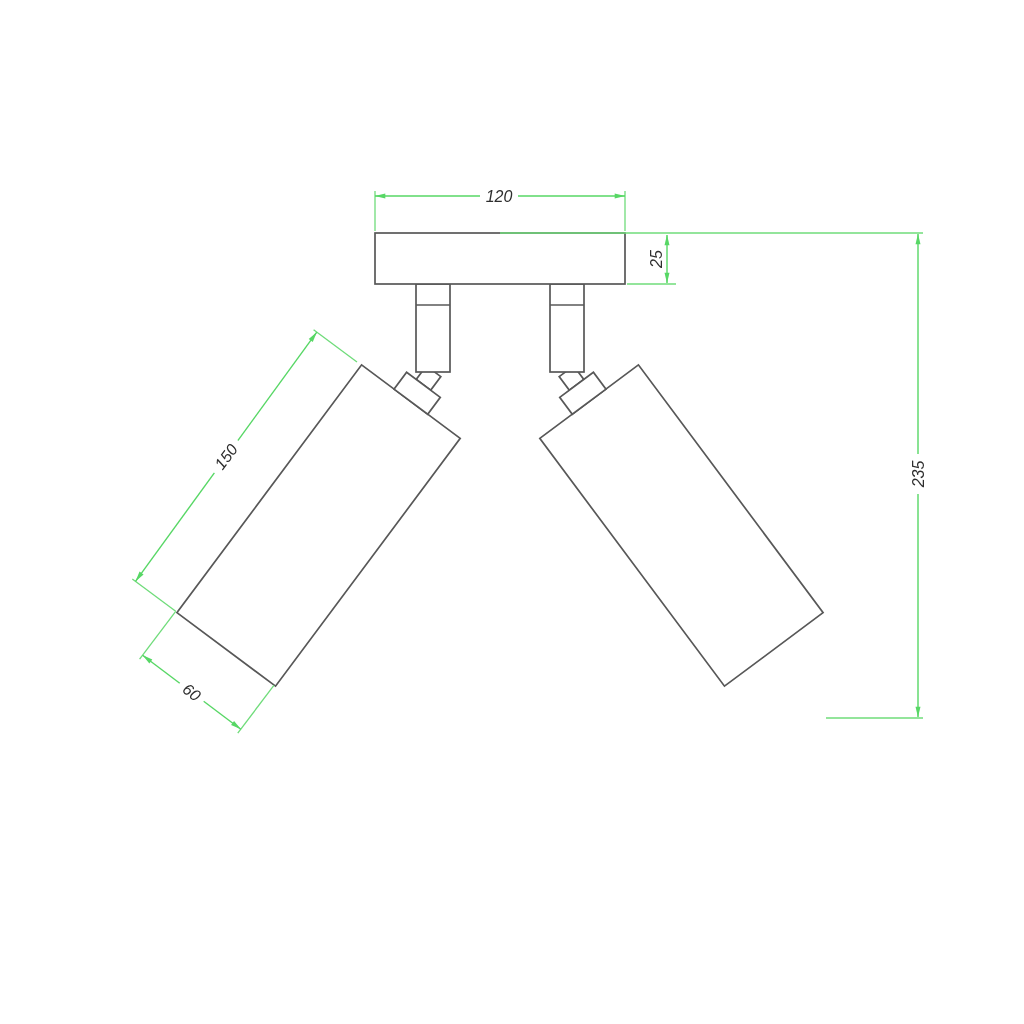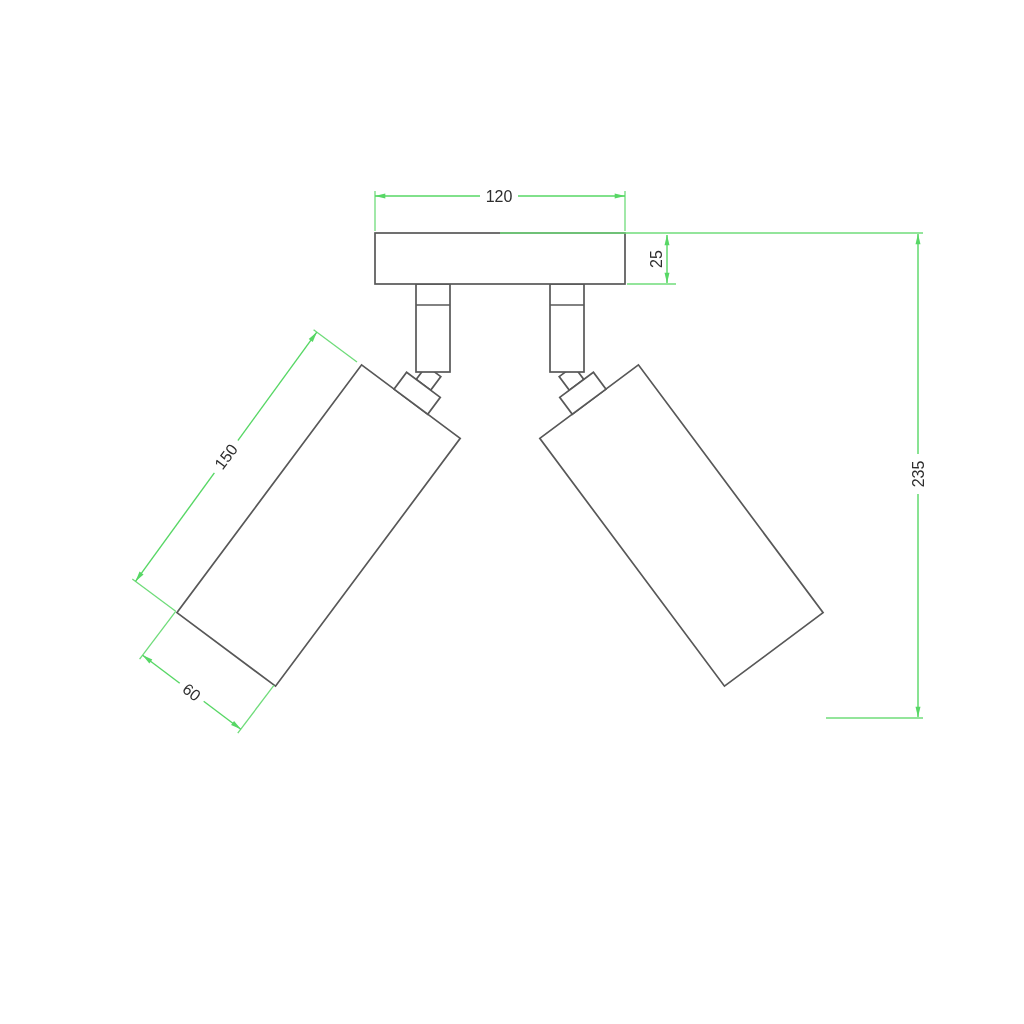--- a/index.html
+++ b/index.html
@@ -6,20 +6,21 @@
     margin: 0;
     padding: 0;
     background: #ffffff;
   }
   .canvas-wrap {
     width: 1021px;
     height: 1024px;
     background: #ffffff;
     position: relative;
     font-family: "Liberation Sans", sans-serif;
+    font-style: italic;
   }
   svg { display: block; }
   .fixture-line {
     fill: #ffffff;
     stroke: #585858;
     stroke-width: 1.7;
     stroke-linejoin: miter;
   }
   .fixture-edge {
     stroke: #585858;

